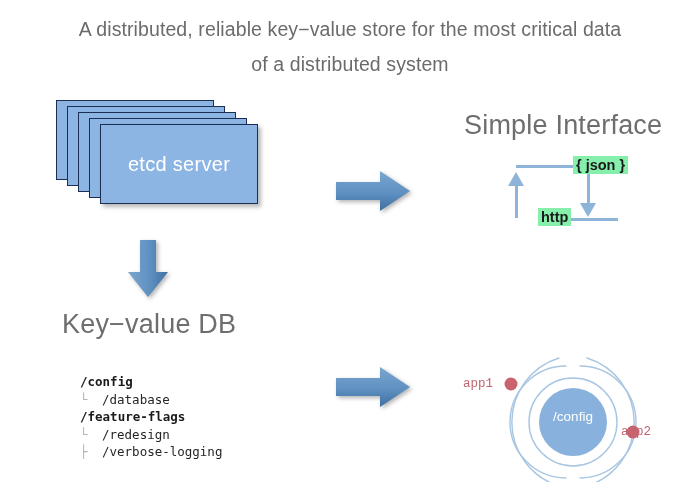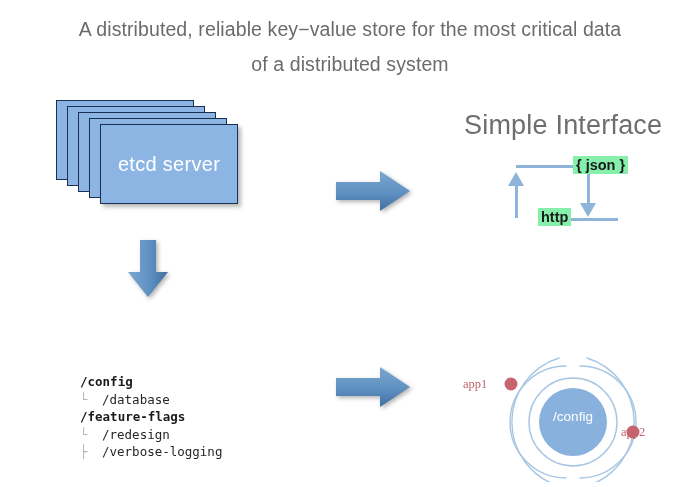--- a/index.html
+++ b/index.html
@@ -52,21 +52,21 @@
   
   .etcd-stack {
     position: absolute;
     left: 56px;
     top: 100px;
     width: 205px;
     height: 110px;
   }
   .etcd-card {
     position: absolute;
-    width: 138px;
+    width: 158px;
     height: 80px;
     background: #8cb5e3;
     border: 1.5px solid #1b2f52;
     box-sizing: border-box;
   }
   .etcd-card.c1 { left: 0px;  top: 0px;  }
   .etcd-card.c2 { left: 11px; top: 6px;  }
   .etcd-card.c3 { left: 22px; top: 12px; }
   .etcd-card.c4 { left: 33px; top: 18px; }
   .etcd-card.c5 {
@@ -164,21 +164,21 @@
     left: 455px;
     top: 352px;
     width: 235px;
     height: 130px;
   }
   .radar-label {
     position: absolute;
     font-size: 12.5px;
     color: #c0656f;
     white-space: nowrap;
-    font-family: Liberation Serif, serif;
+    font-family: Liberation Mono, monospace;
   }
   #watch-label-app1 { left: 8px;   top: 25px; }
   #watch-label-app2 { left: 166px; top: 73px; }
   .radar-center-label {
     position: absolute;
     left: 77px;
     top: 57px;
     width: 82px;
     text-align: center;
     color: #ffffff;
@@ -243,20 +243,21 @@
     <div class="cyc-line cyc-top"></div>
     <div class="cyc-line cyc-right"></div>
     <div class="cyc-line cyc-bottom"></div>
     <div class="cyc-line cyc-left"></div>
     <div class="cyc-arrowhead cyc-arrow-down"></div>
     <div class="cyc-arrowhead cyc-arrow-up"></div>
     <div class="cyc-label" id="cycle-label-json">{ json }</div>
     <div class="cyc-label" id="cycle-label-http">http</div>
   </div>
 
+  <div class="heading" id="heading-key-value-db">Key−value DB</div>
 
   <div class="kv-tree">
     <span class="kv-row"><span class="kv-root">/config</span></span>
     <span class="kv-row"><span class="kv-connector">└</span><span class="kv-child">/database</span></span>
     <span class="kv-row"><span class="kv-root">/feature-flags</span></span>
     <span class="kv-row"><span class="kv-connector">└</span><span class="kv-child">/redesign</span></span>
     <span class="kv-row"><span class="kv-connector">├</span><span class="kv-child">/verbose-logging</span></span>
   </div>
 
 

